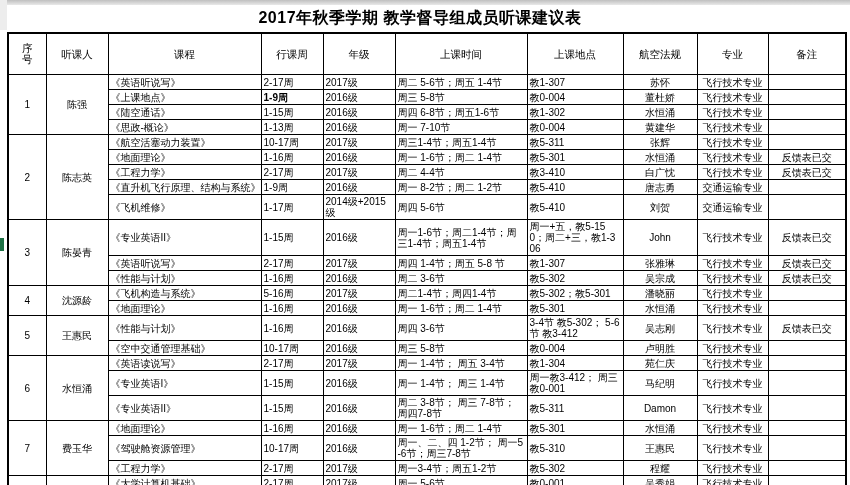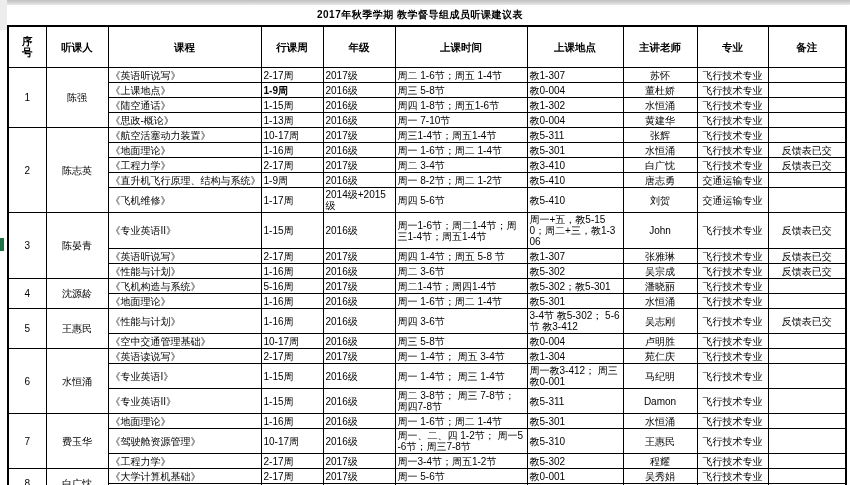--- a/index.html
+++ b/index.html
@@ -7,34 +7,34 @@
     position:relative;width:850px;height:485px;overflow:hidden;
     background:#ffffff;
     font-family:"Liberation Sans","DejaVu Sans",sans-serif;
     color:#000;
   }
   .chrome-top{position:absolute;top:0;left:0;width:850px;height:5px;
     background:linear-gradient(to bottom,#bfbfbf,#e9e9e9);}
   .chrome-left{position:absolute;top:0;left:0;width:7px;height:30px;background:#ededed;}
   .selection-marker{position:absolute;left:0;top:238px;width:4px;height:13px;background:#1e7145;}
   .title{
-    padding:8px 10px 3px 0;text-align:center;font-size:10px;font-weight:bold;
+    padding:8px 10px 3px 0;text-align:center;font-size:16px;font-weight:bold;
     letter-spacing:0.5px;
   }
   table{
     margin-left:7px;border-collapse:collapse;table-layout:fixed;width:838px;
     border:2px solid #000;
   }
   th,td{
     border:1px solid #000;
     font-size:10px;line-height:11px;
     padding:1px 2px;vertical-align:middle;
     overflow:hidden;word-break:break-all;
   }
-  th{font-size:10.5px;font-weight:bold;text-align:center;height:18px;padding:9px;}
+  th{font-size:10.5px;font-weight:normal;text-align:center;height:18px;padding:9px;}
   td.center{text-align:center;}
   td.left{text-align:left;}
   td.course{white-space:nowrap;margin-left:29px;}
   td.bold{font-weight:bold;}
   tr{height:15px;}
 </style>
 </head>
 <body>
 
 <div class="sheet">
@@ -59,53 +59,53 @@
     </colgroup>
     <thead>
       <tr id="header-row">
           <th>序号</th>
           <th>听课人</th>
           <th>课程</th>
           <th>行课周</th>
           <th>年级</th>
           <th>上课时间</th>
           <th>上课地点</th>
-          <th>主讲老师</th>
+          <th>航空法规</th>
           <th>专业</th>
           <th>备注</th>
         </tr>
     </thead>
     <tbody id="table-body">
         <tr>
           <td class="center" rowspan="4">1</td>
           <td class="center" rowspan="4">陈强</td>
           <td class="left course">《英语听说写》</td>
           <td class="left">2-17周</td>
           <td class="left">2017级</td>
-          <td class="left">周二 1-6节；周五 1-4节</td>
+          <td class="left">周二 5-6节；周五 1-4节</td>
           <td class="left">教1-307</td>
           <td class="center">苏怀</td>
           <td class="center">飞行技术专业</td>
           <td class="center"></td>
         </tr>
         <tr>
           <td class="left course">《上课地点》</td>
           <td class="left bold">1-9周</td>
           <td class="left">2016级</td>
           <td class="left">周三 5-8节</td>
           <td class="left">教0-004</td>
           <td class="center">董杜娇</td>
           <td class="center">飞行技术专业</td>
           <td class="center"></td>
         </tr>
         <tr>
           <td class="left course">《陆空通话》</td>
           <td class="left">1-15周</td>
           <td class="left">2016级</td>
-          <td class="left">周四 1-8节；周五1-6节</td>
+          <td class="left">周四 6-8节；周五1-6节</td>
           <td class="left">教1-302</td>
           <td class="center">水恒涌</td>
           <td class="center">飞行技术专业</td>
           <td class="center"></td>
         </tr>
         <tr>
           <td class="left course">《思政-概论》</td>
           <td class="left">1-13周</td>
           <td class="left">2016级</td>
           <td class="left">周一 7-10节</td>
@@ -133,21 +133,21 @@
           <td class="left">周一 1-6节；周二 1-4节</td>
           <td class="left">教5-301</td>
           <td class="center">水恒涌</td>
           <td class="center">飞行技术专业</td>
           <td class="center">反馈表已交</td>
         </tr>
         <tr>
           <td class="left course">《工程力学》</td>
           <td class="left">2-17周</td>
           <td class="left">2017级</td>
-          <td class="left">周二 3-4节</td>
+          <td class="left">周二 4-4节</td>
           <td class="left">教3-410</td>
           <td class="center">白广忱</td>
           <td class="center">飞行技术专业</td>
           <td class="center">反馈表已交</td>
         </tr>
         <tr>
           <td class="left course">《直升机飞行原理、结构与系统》</td>
           <td class="left">1-9周</td>
           <td class="left">2016级</td>
           <td class="left">周一 8-2节；周二 1-2节</td>

